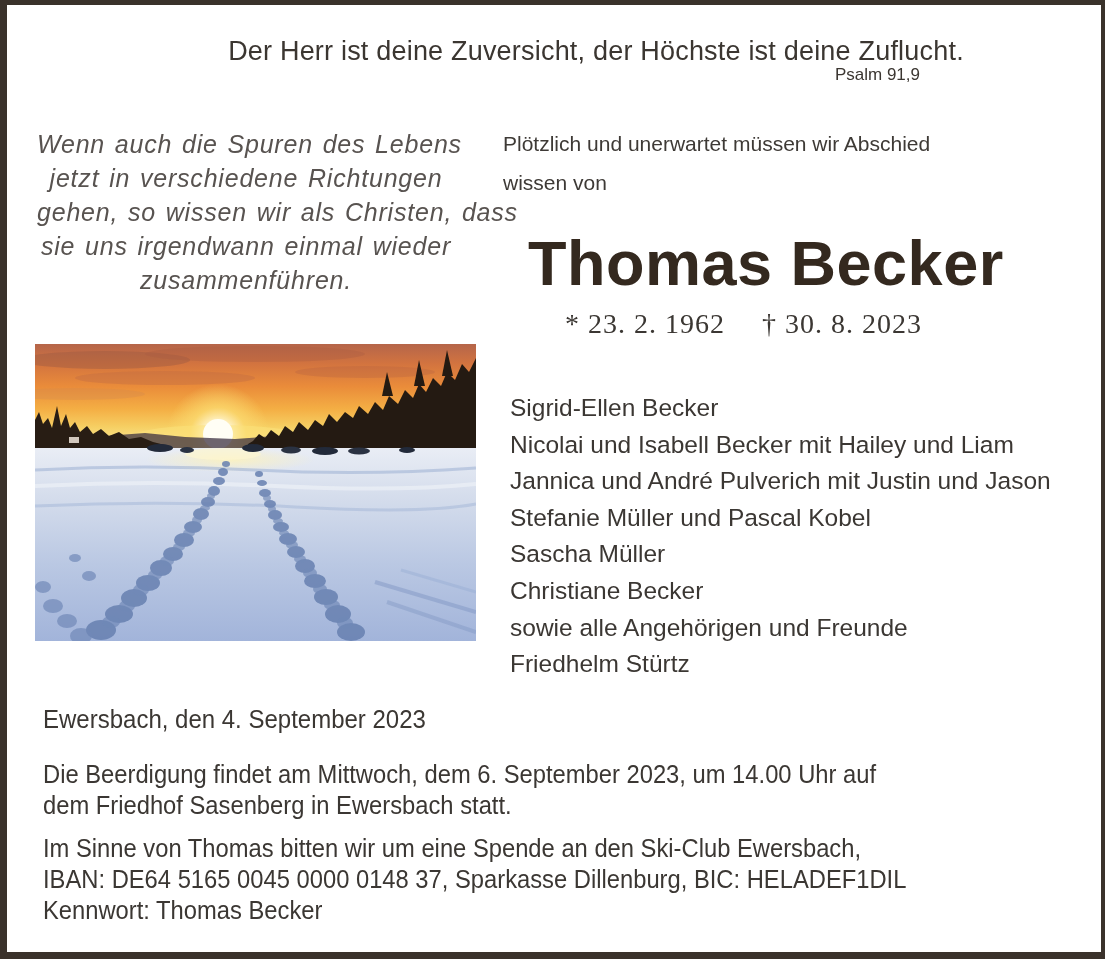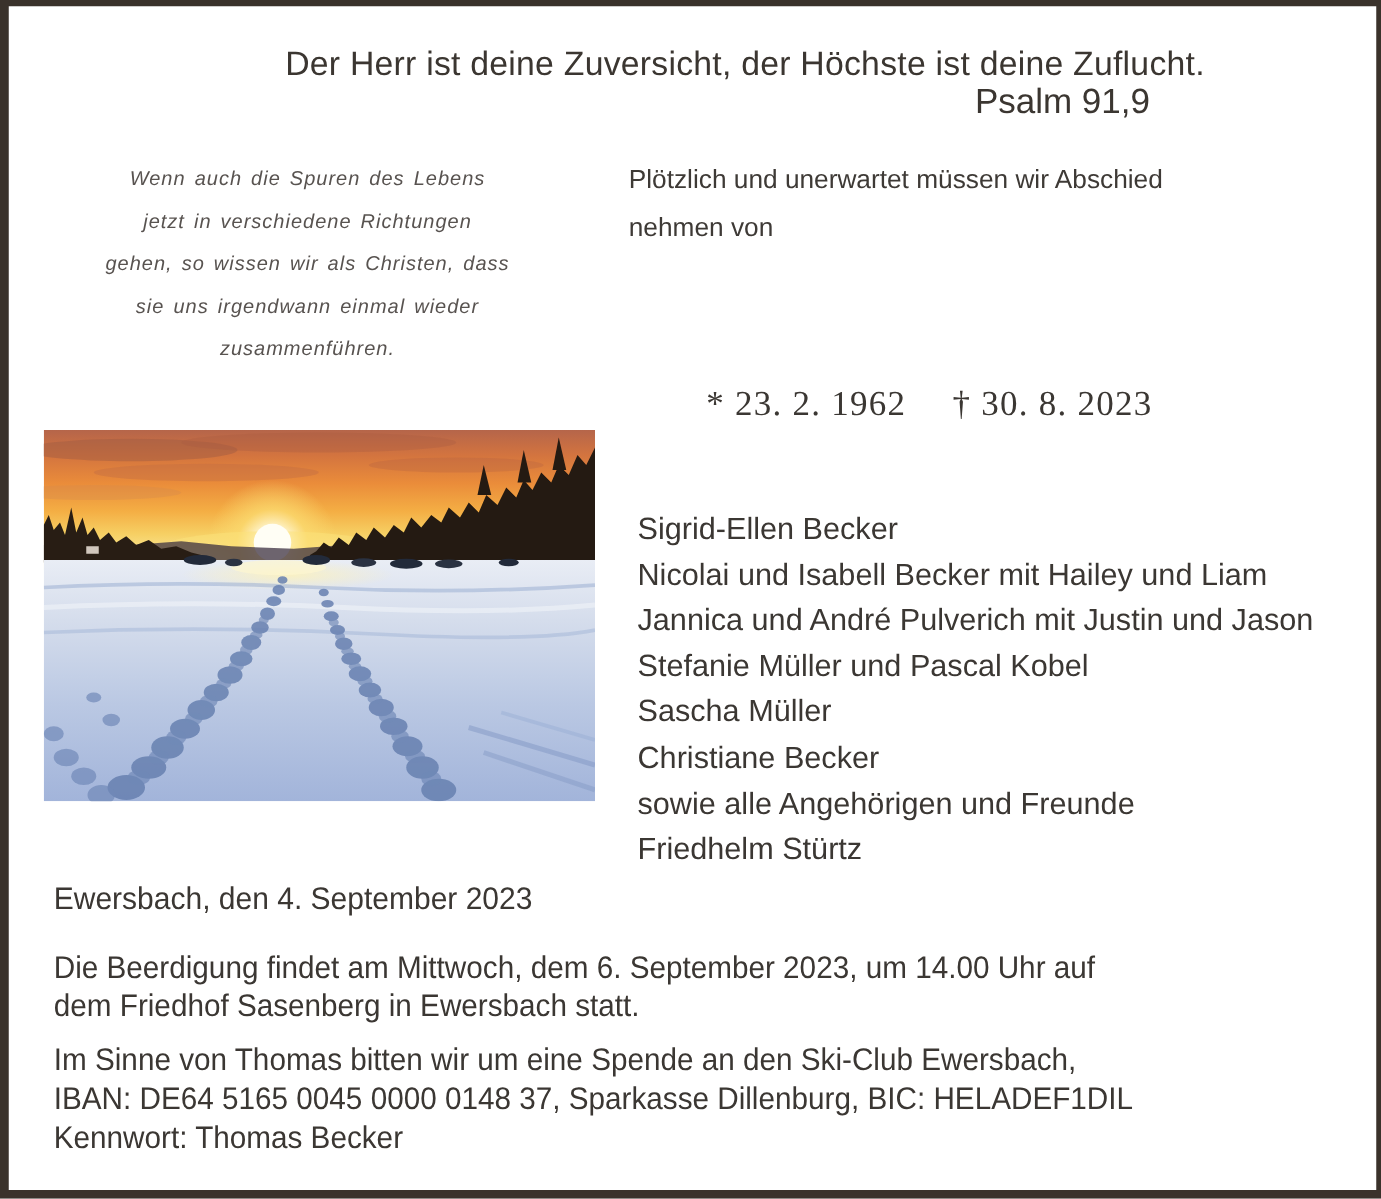--- a/index.html
+++ b/index.html
@@ -5,30 +5,30 @@
   html,body{margin:0;padding:0;background:#ffffff;}
   body{font-family:"Liberation Sans",sans-serif;color:#3c3835;}
   .sheet{
     position:relative;width:1105px;height:959px;box-sizing:border-box;
     background:#ffffff;overflow:hidden;
     border-left:7px solid #3a322b;border-top:5px solid #3a322b;
     border-right:4px solid #3a322b;border-bottom:7px solid #3a322b;
   }
   .abs{position:absolute;}
   .quote{top:31px;left:0;width:1098px;text-align:center;font-size:27px;color:#3b3631;letter-spacing:.2px;padding-left:40px;}
-  .psalm{top:60px;left:0;width:913px;text-align:right;font-size:28px;color:#3b3631;}
+  .psalm{top:60px;left:0;width:913px;text-align:right;font-size:17px;color:#3b3631;}
   .poem{top:122px;left:30px;width:418px;text-align:center;font-style:italic;
-        font-size:16px;line-height:34px;color:#585350;letter-spacing:.8px;word-spacing:2px;}
+        font-size:25px;line-height:34px;color:#585350;letter-spacing:.8px;word-spacing:2px;}
   .intro{top:119px;left:496px;width:580px;font-size:21px;line-height:39px;color:#3e3a36;}
   .name{top:222px;left:521px;width:560px;font-size:63px;font-weight:700;color:#34291f;letter-spacing:.5px;}
   .dates{top:303px;left:558px;font-family:"Liberation Serif",serif;font-size:28px;color:#3b3733;
          display:flex;gap:37px;letter-spacing:1px;}
   .photo{top:339px;left:28px;width:441px;height:297px;}
   .photo svg{display:block;width:441px;height:297px;}
-  .mourners{top:385px;left:503px;width:590px;font-size:24.5px;line-height:36.6px;color:#3b3733;margin-top:16px;}
+  .mourners{top:385px;left:503px;width:590px;font-size:24.5px;line-height:36.6px;color:#3b3733;}
   .citydate{top:700px;left:36px;font-size:25px;color:#3b3733;transform:scaleX(.96);transform-origin:left top;white-space:nowrap;}
   .funeral{top:754px;left:36px;width:1060px;font-size:25px;line-height:30.5px;color:#3b3733;
            transform:scaleX(.95);transform-origin:left top;}
   .donation{top:828px;left:36px;width:1080px;font-size:25px;line-height:31px;color:#3b3733;
             transform:scaleX(.95);transform-origin:left top;}
   .line{white-space:nowrap;}
 </style>
 </head>
 <body>
 
@@ -40,23 +40,24 @@
   <div class="abs poem">
     <div class="line">Wenn auch die Spuren des Lebens</div>
     <div class="line">jetzt in verschiedene Richtungen</div>
     <div class="line">gehen, so wissen wir als Christen, dass</div>
     <div class="line">sie uns irgendwann einmal wieder</div>
     <div class="line">zusammenführen.</div>
   </div>
 
   <div class="abs intro">
     <div class="line">Plötzlich und unerwartet müssen wir Abschied</div>
-    <div class="line">nehmen von</div>
-  </div>
-
+    <div class="line">wissen von</div>
+  </div>
+
+  <div class="abs name">Thomas Becker</div>
 
   <div class="abs dates">
     <span>* 23. 2. 1962</span>
     <span>† 30. 8. 2023</span>
   </div>
 
   <div class="abs photo">
     <svg viewBox="0 0 441 297" xmlns="http://www.w3.org/2000/svg">
       <defs>
         <linearGradient id="sky" x1="0" y1="0" x2="0" y2="1">

